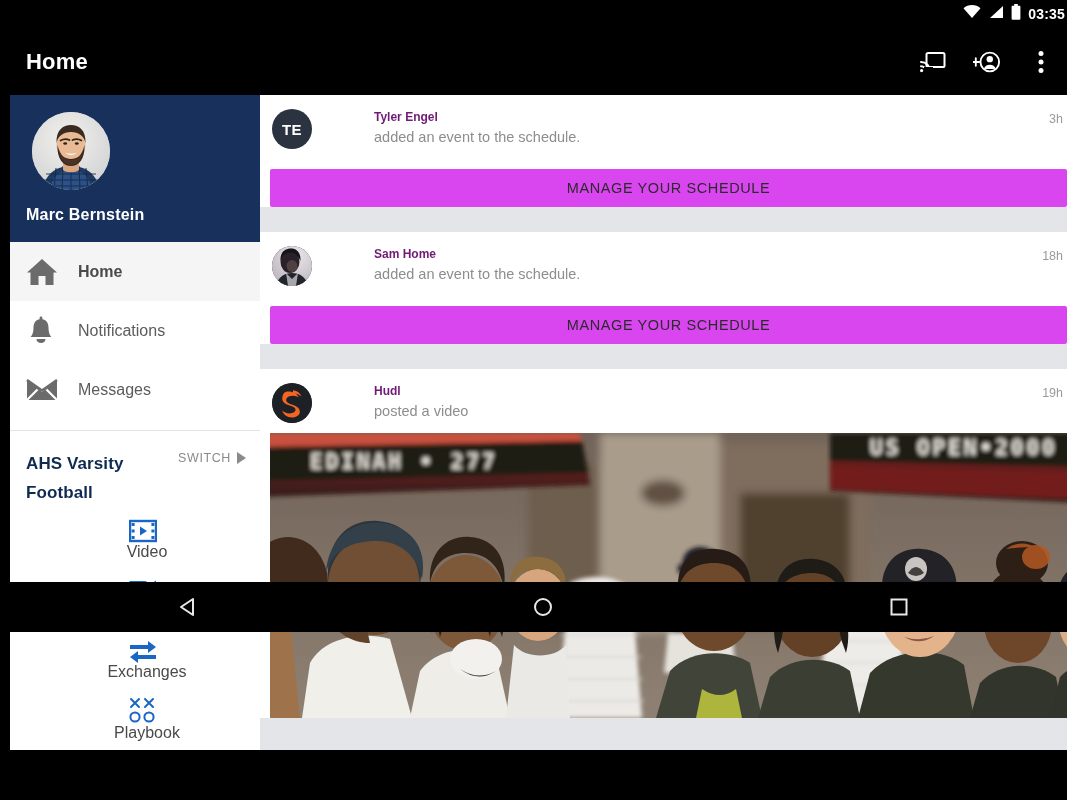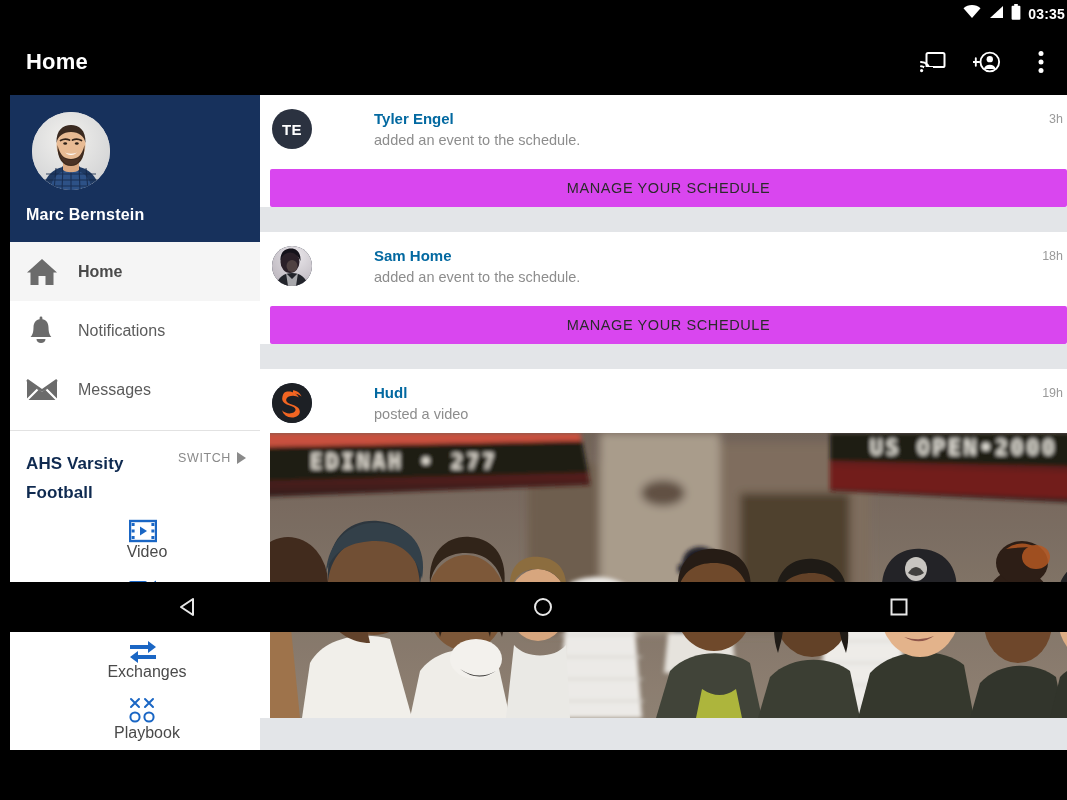--- a/index.html
+++ b/index.html
@@ -86,21 +86,21 @@
   .card-head { display:flex; padding:14px 12px 0 12px; position:relative;gap:48px; }
   .av {
     width:40px; height:40px; border-radius:50%; overflow:hidden; flex:none;
     position:relative; background:#2b3240;
   }
   .av-initials {
     width:100%; height:100%; display:flex; align-items:center; justify-content:center;
     color:#fff; font-size:15px; font-weight:bold; letter-spacing:.5px;
   }
   .card-text { margin-left:14px; padding-top:1px; }
-  .poster { font-size:15px; font-weight:bold; color:#0369a1; }
+  .poster { font-size:12px; font-weight:bold; color:#701a75; }
   .subtext { font-size:14.5px; color:#8d8d8d; margin-top:5px; }
   .age { position:absolute; right:14px; top:17px; font-size:12.5px; color:#9a9a9a; }
   .cta {
     margin:20px 10px 14px 10px; height:38px; background:#d946ef; border-radius:2px;
     display:flex; align-items:center; justify-content:center; cursor:pointer;
     border:none; width:calc(100% - 20px); font-family:inherit;
   }
   .cta-label { font-size:14.5px; color:#2b2b2b; letter-spacing:.6px; }
   .gap { height:11px; background:#e3e5e8; }
 

